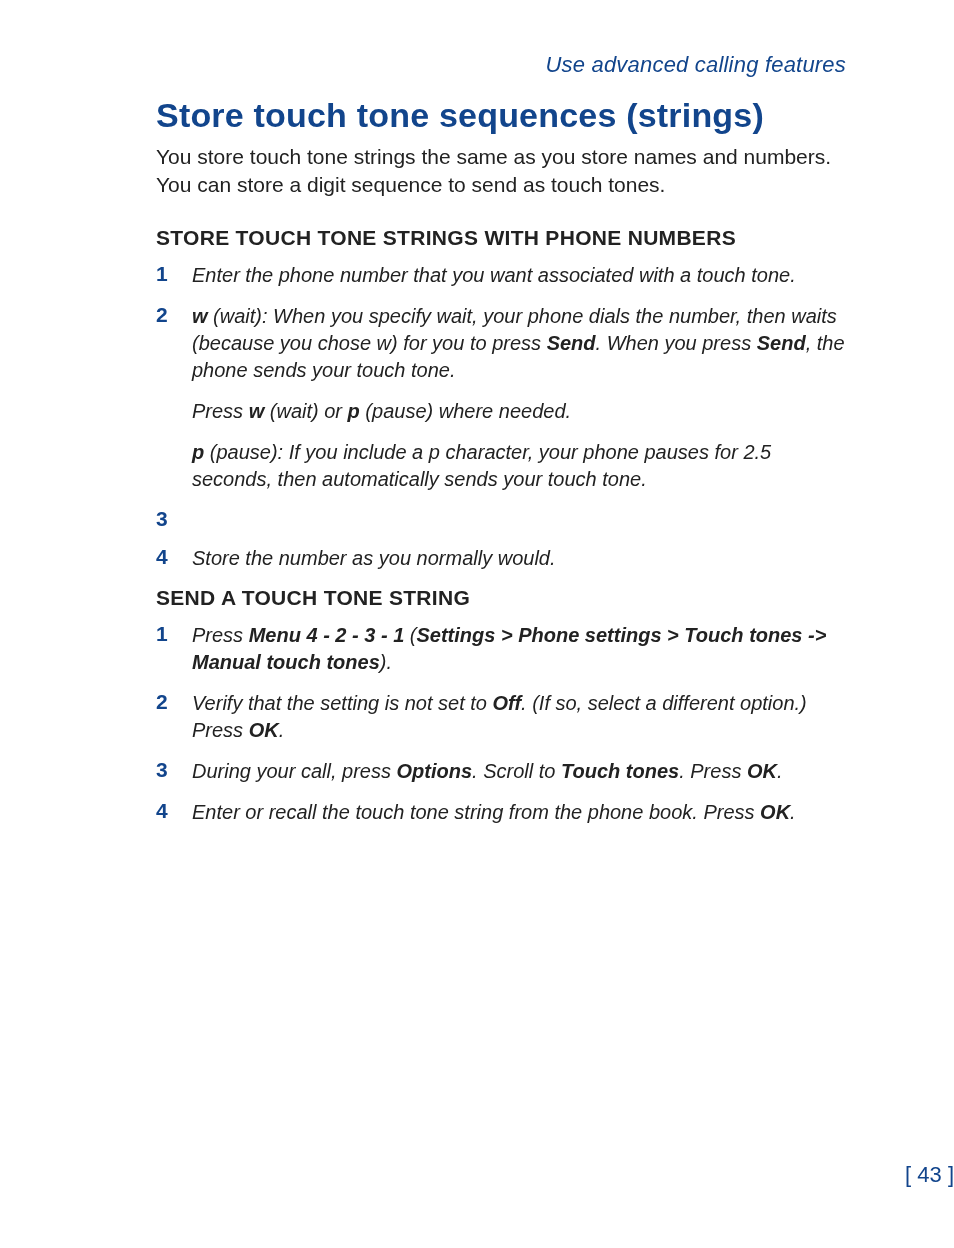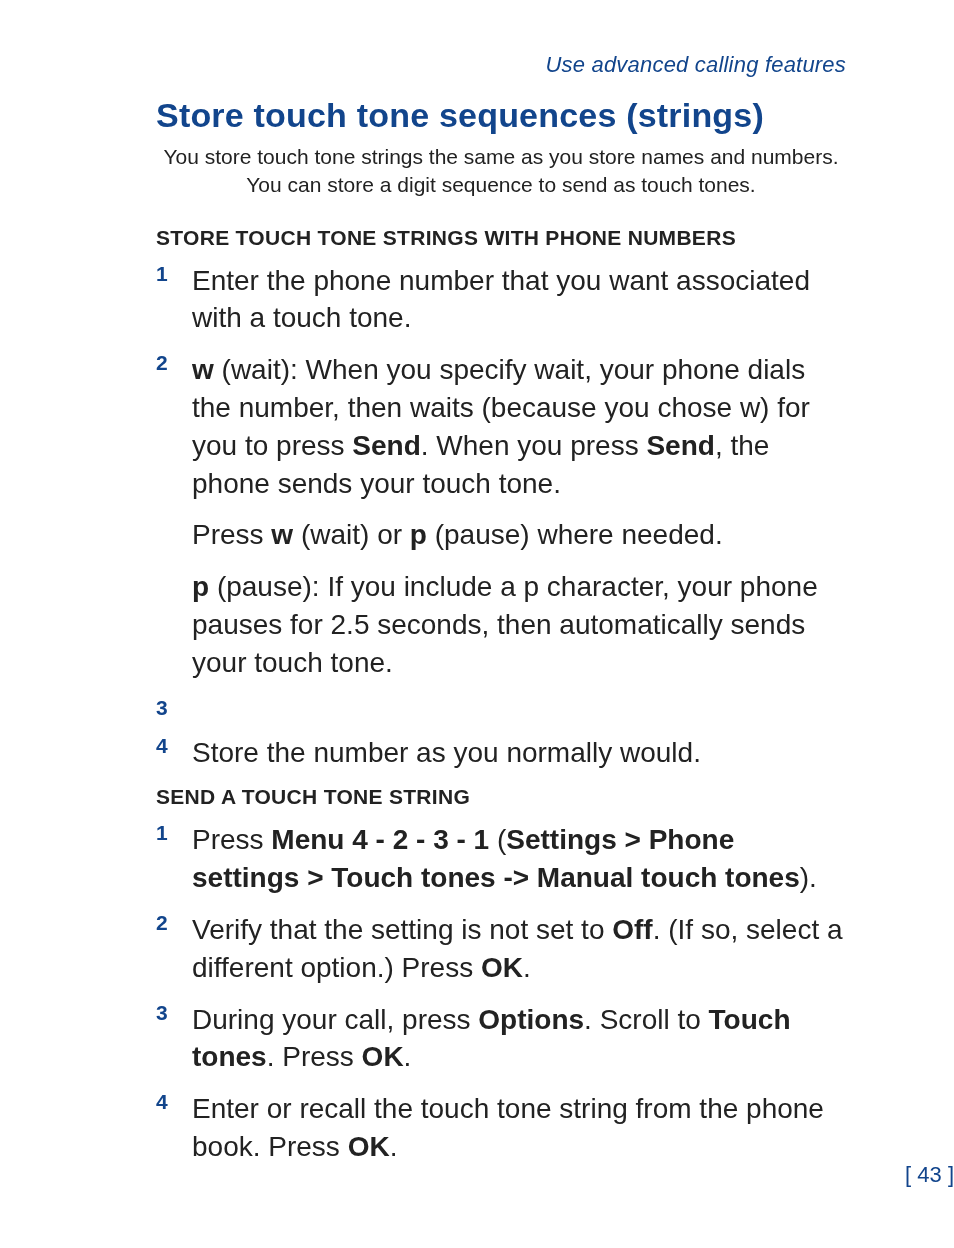--- a/index.html
+++ b/index.html
@@ -30,21 +30,20 @@
     color: #12458c;
     font-weight: 700;
     font-size: 34px;
     margin: 0 0 6px 0;
     letter-spacing: 0.2px;
   }
   .intro {
     font-size: 21px;
     line-height: 1.35;
     margin: 8px 0 26px 0;
-    text-align: center;
   }
   h2.subhead {
     font-size: 21px;
     font-weight: 700;
     margin: 12px 0 12px 0;
     letter-spacing: 0.3px;
   }
   ol.steps {
     list-style: none;
     padding: 0;
@@ -56,22 +55,23 @@
     margin: 0 0 14px 0;
   }
   .num {
     color: #12458c;
     font-weight: 700;
     font-size: 21px;
     min-width: 16px;
     flex: 0 0 auto;
   }
   .step-body {
-    font-size: 28px;
+    font-size: 20px;
     line-height: 1.35;
+    font-style: italic;
   }
   .step-body p {
     margin: 0 0 14px 0;
   }
   .step-body p:last-child { margin-bottom: 0; }
   .b { font-weight: 700; }
   .page-num {
     position: absolute;
     bottom: 60px;
     left: 0;

